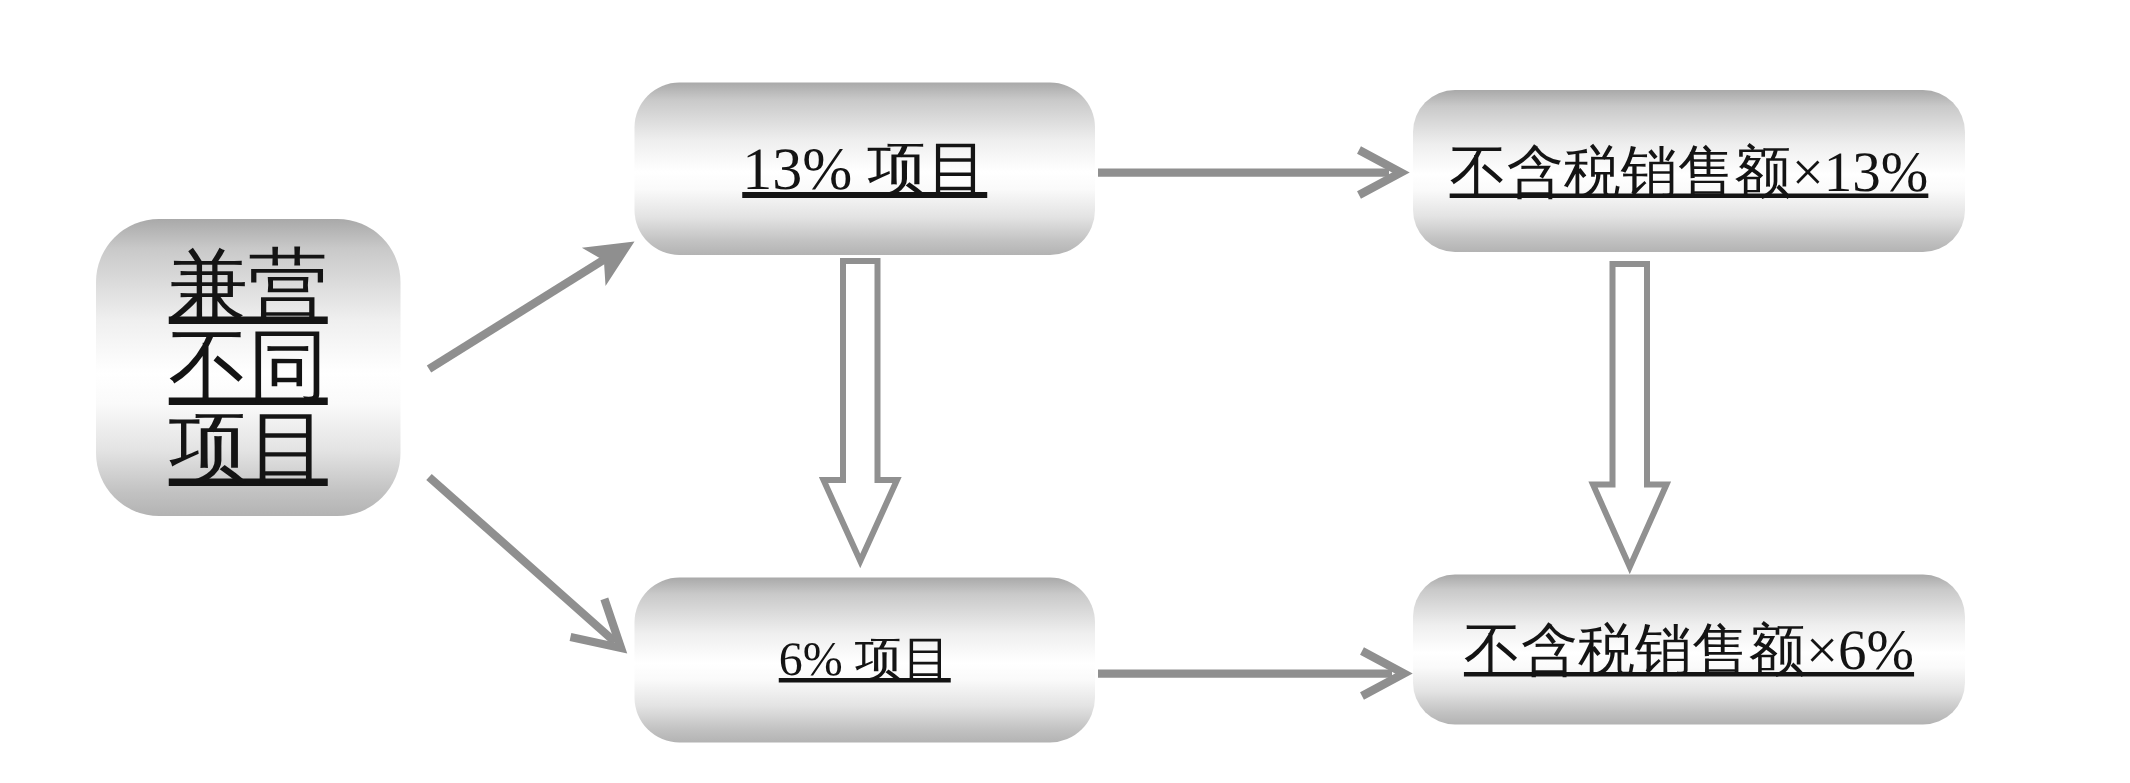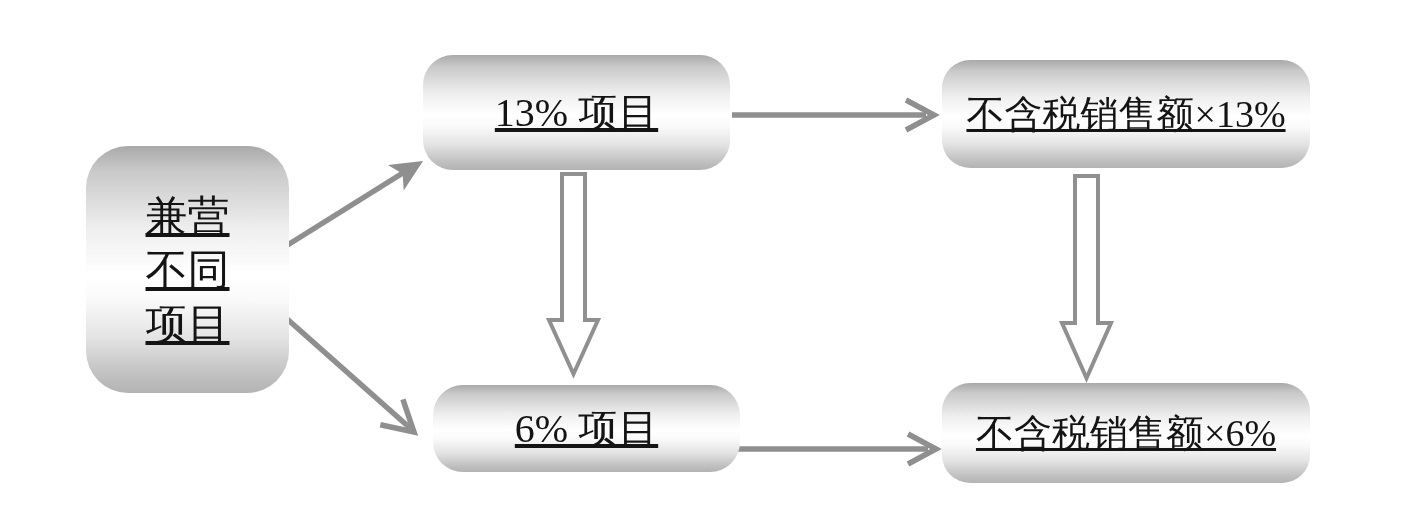--- a/index.html
+++ b/index.html
@@ -30,44 +30,44 @@
     flex-direction: column;
     align-items: center;
     justify-content: center;
     text-align: right;
     background: linear-gradient(to bottom,
       #a9a9a9 0%, #c9c9c9 10%, #efefef 34%, #ffffff 52%,
       #fafafa 62%, #e3e3e3 78%, #c2c2c2 92%, #b3b3b3 100%);
     text-decoration: underline;
   }
   .node-source {
-    left: 86px; top: 146px; width: 203px; height: 247px;
+    left: 64px; top: 146px; width: 203px; height: 198px;
     border-radius: 42px;
-    font-size: 42px;
+    font-size: 53px;
     line-height: 54px;
   }
   .node-item13 {
     left: 423px; top: 55px; width: 307px; height: 115px;
     border-radius: 30px;
     font-size: 40px;
   }
   .node-result13 {
     left: 942px; top: 60px; width: 368px; height: 108px;
     border-radius: 28px;
     font-size: 38px;
   }
   .node-transfer {
     left: 607px; top: 198px; width: 318px; height: 120px;
     border-radius: 32px;
     font-size: 40px;
   }
   .node-item6 {
-    left: 433px; top: 385px; width: 307px; height: 87px;
+    left: 423px; top: 385px; width: 307px; height: 110px;
     border-radius: 30px;
-    font-size: 40px;
+    font-size: 32px;
   }
   .node-result6 {
     left: 942px; top: 383px; width: 368px; height: 100px;
     border-radius: 28px;
     font-size: 38px;
   }
   .edge-line {
     stroke: #8f8f8f;
     stroke-width: 5.5;
     fill: none;

